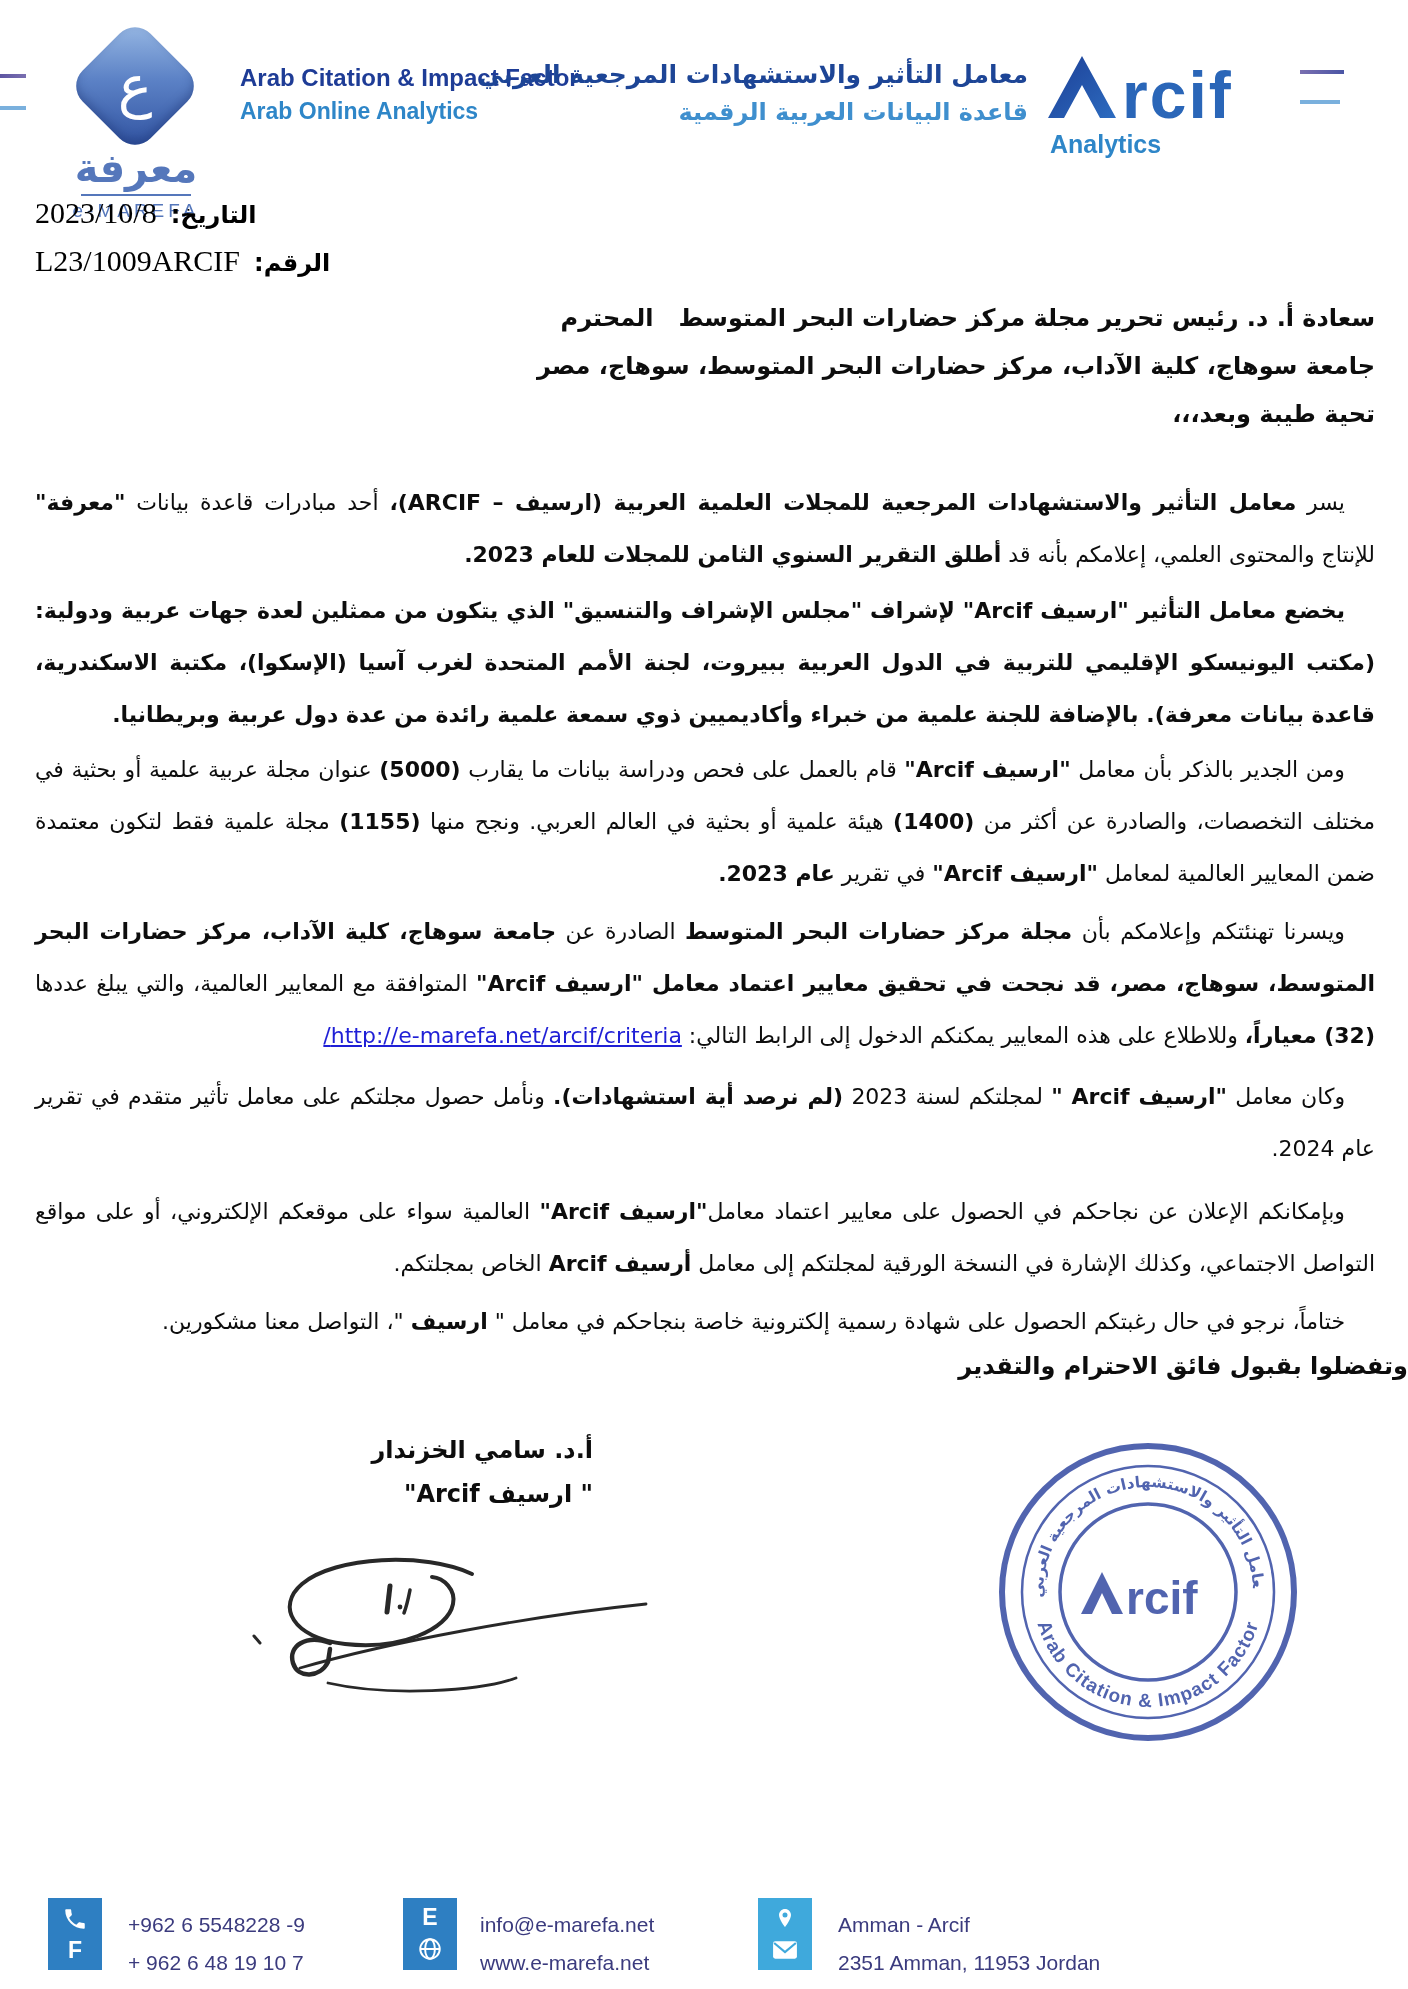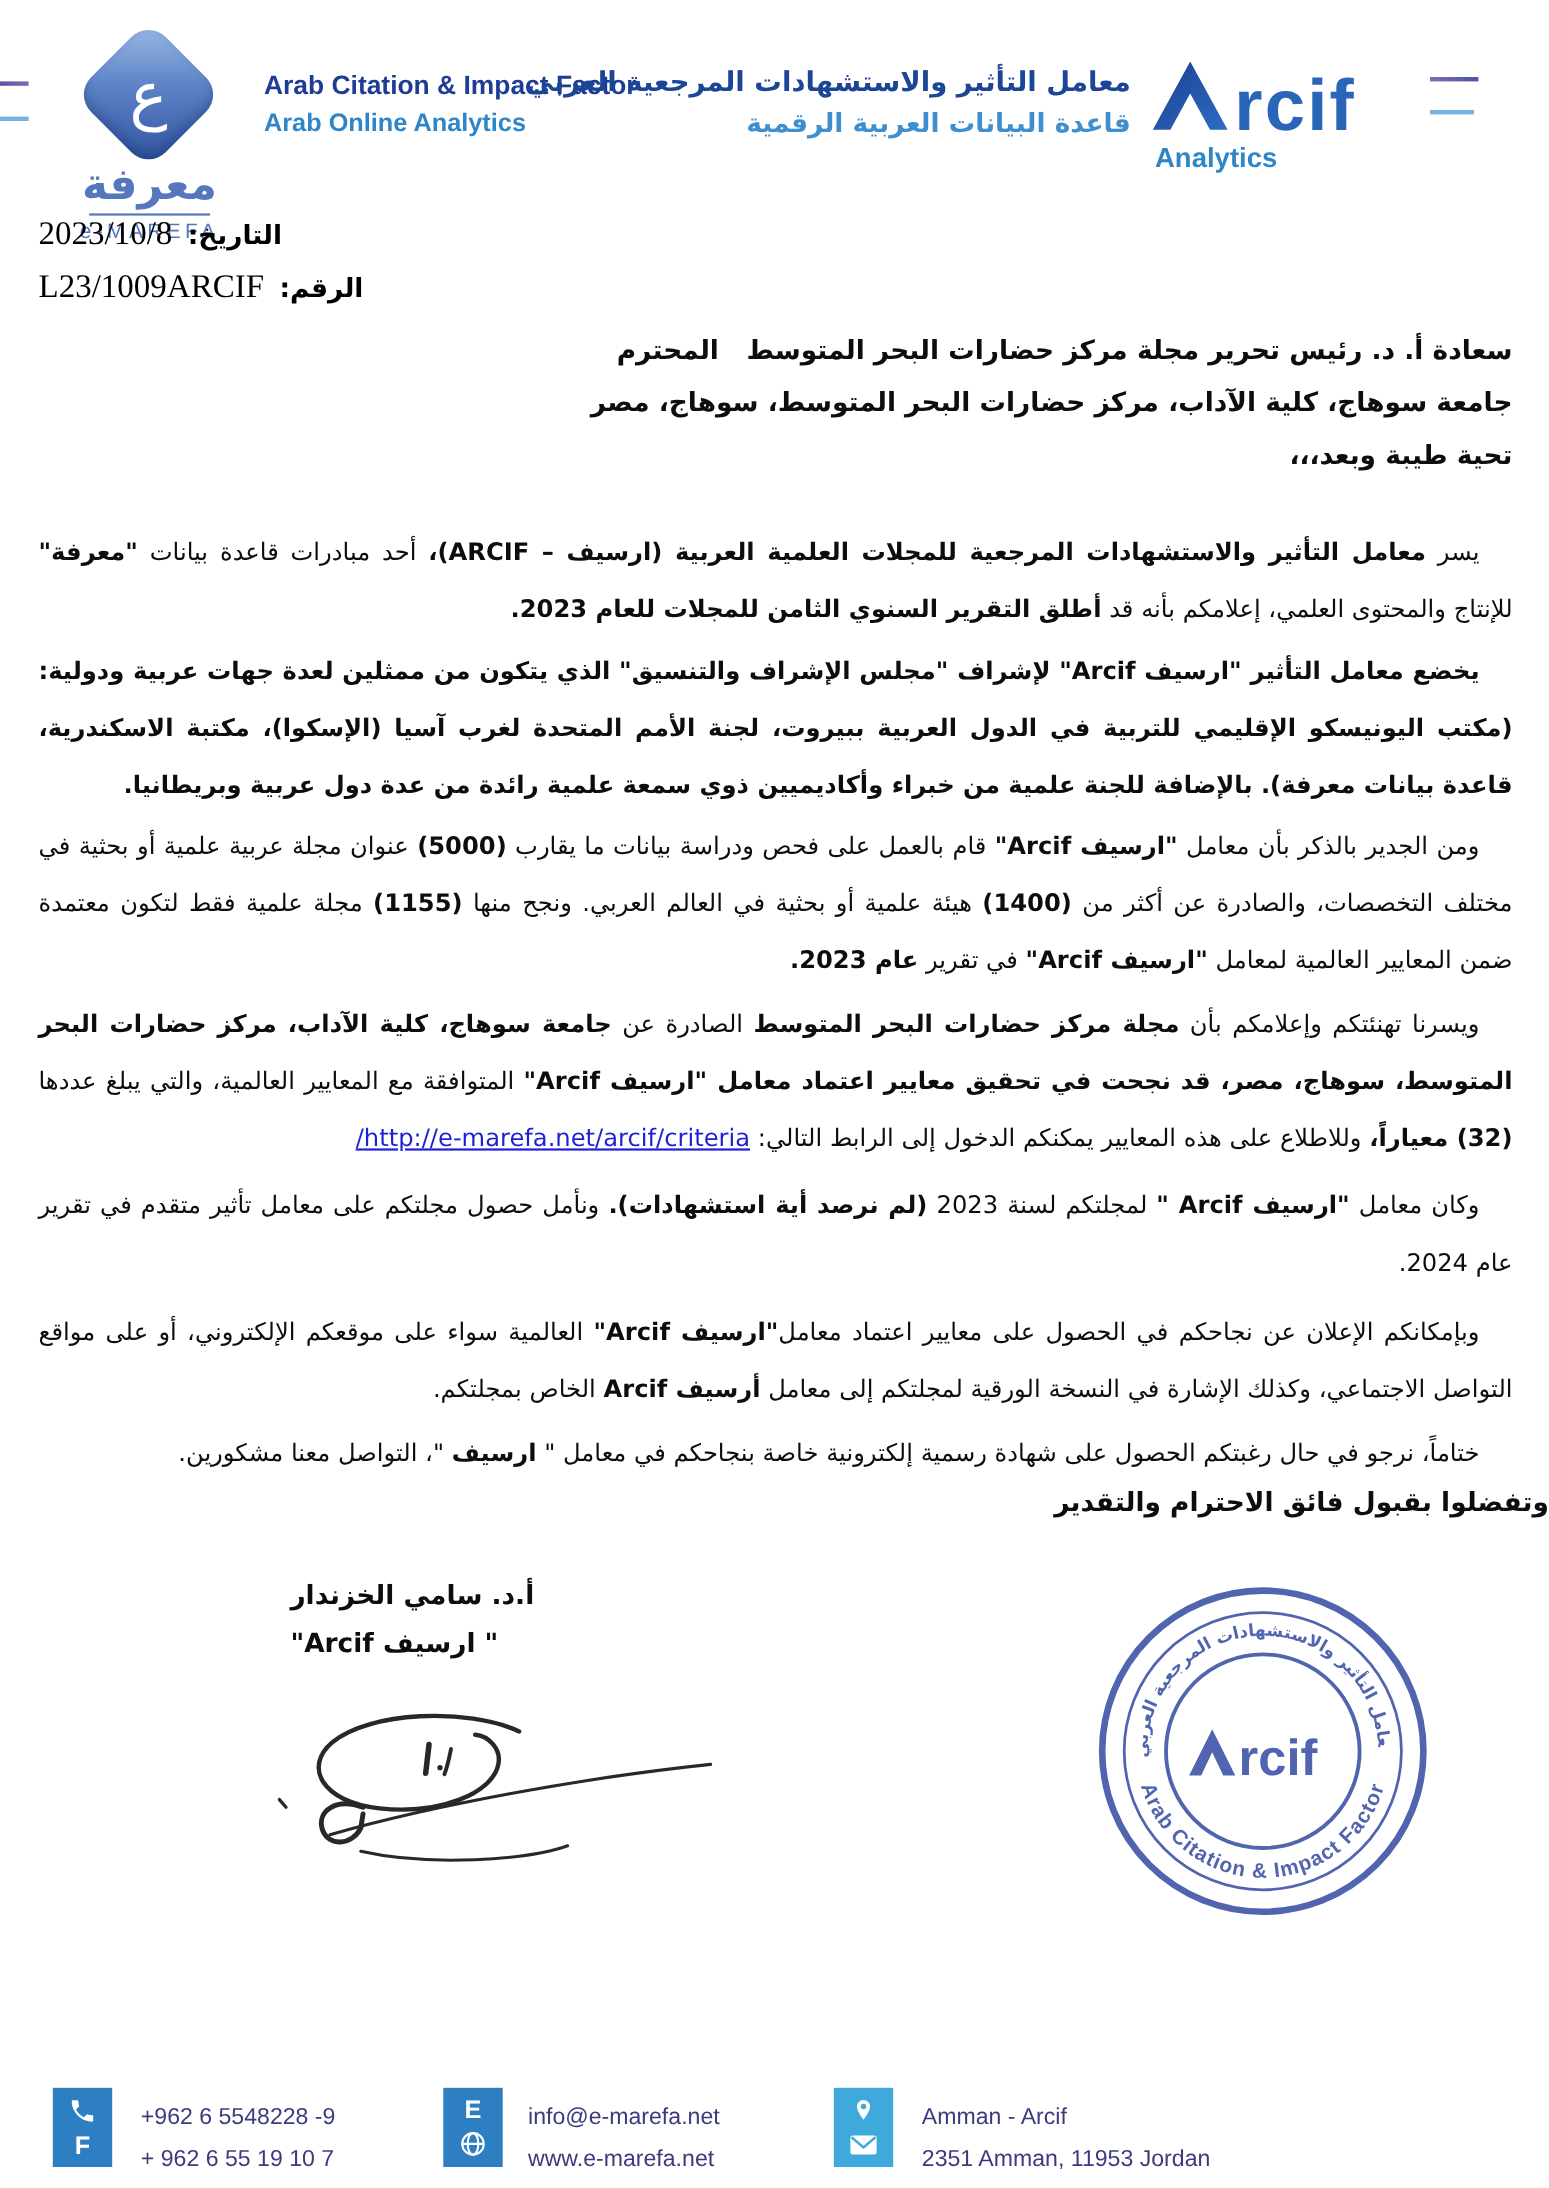--- a/index.html
+++ b/index.html
@@ -53,21 +53,21 @@
   
   .para{position:absolute;left:35px;right:33px;direction:rtl;text-align:justify;
         font-size:22px;line-height:52px;text-indent:30px;}
   #p1{top:455px;} #p2{top:563px;font-weight:bold;} #p3{top:722px;} #p4{top:884px;}
   #p5{top:1049px;} #p6{top:1164px;} #p7{top:1274px;}
 
   .closing{position:absolute;left:0;right:0;top:1352px;text-align:right;
            font-size:24px;font-weight:bold;direction:rtl;}
 
   
-  .sigblock{position:absolute;left:264px;top:1428px;width:340px;text-align:left;direction:rtl;
+  .sigblock{position:absolute;left:253px;top:1428px;width:340px;text-align:right;direction:rtl;
             font-size:24px;font-weight:bold;line-height:44px;}
   .sig-svg{position:absolute;left:240px;top:1550px;}
 
   
   .stamp{position:absolute;left:993px;top:1437px;opacity:.88;}
 
   
   .fbox{position:absolute;top:1898px;width:54px;height:72px;display:flex;flex-direction:column;
         align-items:center;justify-content:space-evenly;}
   .fb1{left:48px;background:#2e7fc2;} .fb2{left:403px;background:#2e7fc2;} .fb3{left:758px;background:#3fa9dc;}
@@ -185,21 +185,21 @@
   </svg>
 
   <div class="fbox fb1">
     <svg width="26" height="26" viewBox="0 0 24 24">
       <path fill="#fff" d="M6.6 10.8c1.4 2.8 3.8 5.1 6.6 6.6l2.2-2.2c.3-.3.7-.4 1-.2 1.1.4 2.3.6 3.6.6.6 0 1 .4 1 1V20c0 .6-.4 1-1 1C10.8 21 3 13.2 3 4c0-.6.4-1 1-1h3.5c.6 0 1 .4 1 1 0 1.2.2 2.4.6 3.6.1.3 0 .7-.2 1l-2.3 2.2z"></path>
     </svg>
     <span class="glyph">F</span>
   </div>
   <div class="ftexts ft1">
     <div>+962 6 5548228 -9</div>
-    <div>+ 962 6 55 19 10 7</div>
+    <div>+ 962 6 48 19 10 7</div>
   </div>
 
   <div class="fbox fb2">
     <span class="glyph">E</span>
     <svg width="26" height="26" viewBox="0 0 24 24">
       <g stroke="#fff" stroke-width="1.8" fill="none">
         <circle cx="12" cy="12" r="9"></circle>
         <line x1="3" y1="12" x2="21" y2="12"></line>
         <ellipse cx="12" cy="12" rx="4.5" ry="9"></ellipse>
       </g>

